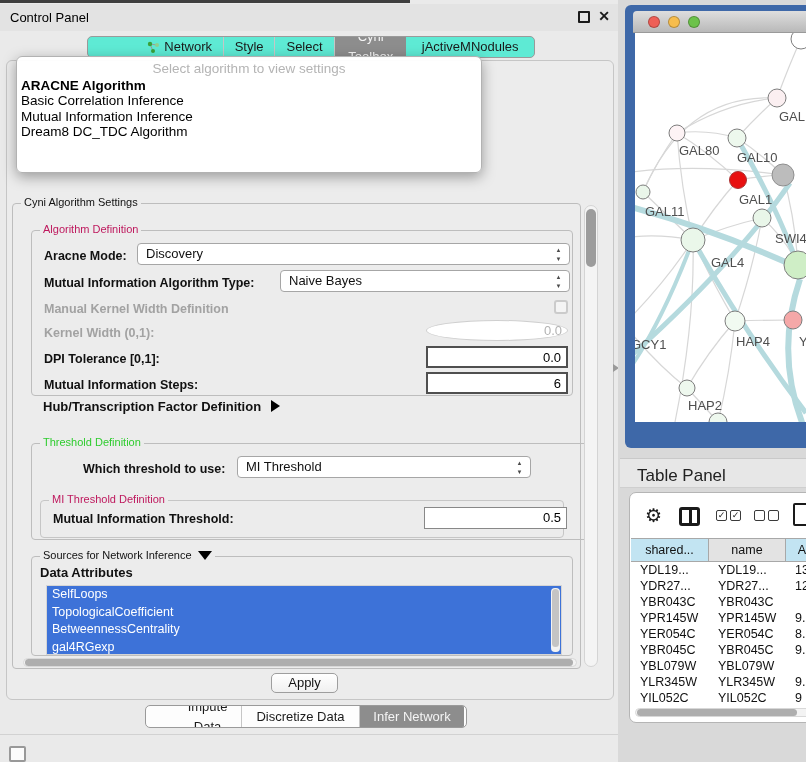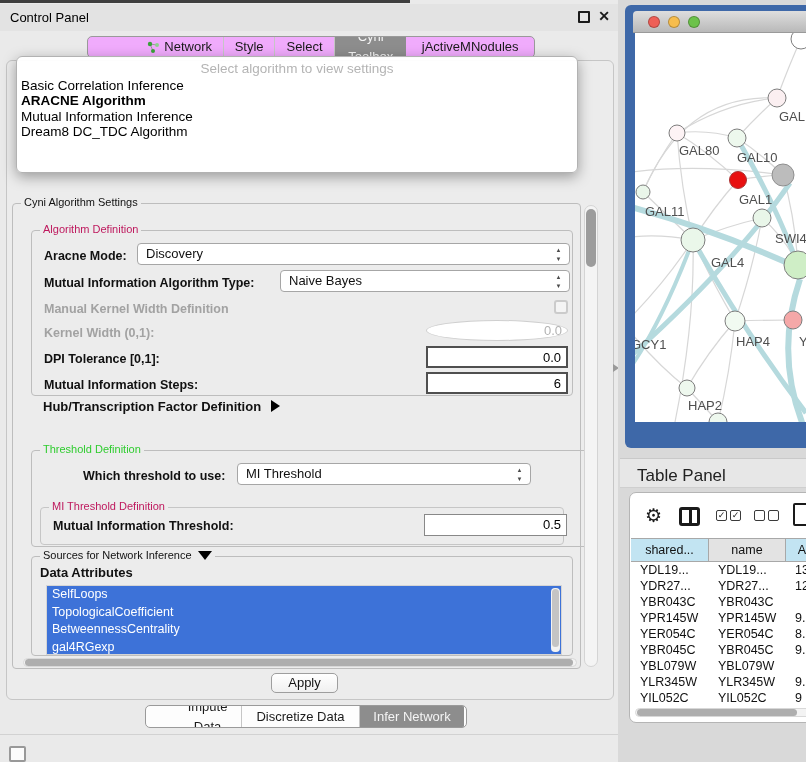--- a/index.html
+++ b/index.html
@@ -9,33 +9,33 @@
   .abs { position:absolute; }
   .bold { font-weight:bold; }
 
   
   .top-dark-strip { left:0; top:0; width:410px; height:3px; background:#3f3f3f; }
   .cp-header { left:0; top:4px; width:618px; height:27px; background:#e3e3e3; }
   .cp-title { left:10px; top:6px; font-size:13px; color:#000; }
   .float-icon { right:28px; top:7px; width:12px; height:12px; border:2px solid #1a1a1a; border-radius:1px; }
   .close-icon { right:8px; top:4px; font-size:14px; font-weight:bold; color:#1a1a1a; }
 
-  .tabbar { left:87px; top:36px; width:448px; height:22px; background:#f0abfc;
+  .tabbar { left:87px; top:36px; width:448px; height:22px; background:#5eead4;
             border:1px solid #9a9a9a; border-radius:5px; display:flex; overflow:hidden;padding-left:48px; }
   .tab { height:100%; line-height:20px; text-align:center; font-size:13px; color:#1a1a1a;
          border-right:1px solid #c6c6c6; display:flex; align-items:center; justify-content:center; gap:4px; }
   .tab:last-child { border-right:none; }
   .tab.selected { background:#8d8d8d; color:#f4f4f4; border-right:none; }
 
   .outer-panel { left:6px; top:60px; width:608px; height:640px; background:#ececec;
                  border:1px solid #c6c6c6; border-radius:6px; }
   .cp-bottom-line { left:0; top:734px; width:618px; height:1px; background:#d2d2d2; }
 
   
-  .popup { left:16px; top:56px; width:562px; height:117px; background:rgba(255,255,255,0.97);
+  .popup { left:16px; top:56px; width:466px; height:117px; background:rgba(255,255,255,0.97);
            border:1px solid #b2b2b2; border-radius:6px; box-shadow:0 4px 14px rgba(0,0,0,0.35); z-index:30; }
   .popup-placeholder { left:0; top:4px; width:100%; text-align:center; font-size:13.5px; color:#b4b4b4; }
   .popup-items { left:2px; top:21px; width:556px; }
   .popup-item { font-size:13.5px; line-height:15.4px; color:#000; padding-left:2px; white-space:nowrap; }
 
   
   .group { position:absolute; border:1px solid #bdbdbd; border-radius:4px; }
   .legend { position:absolute; top:-8px; left:8px; background:#ececec; padding:0 3px;
             font-size:11px; white-space:nowrap; }
   .legend.blue { color:#be185d; }
@@ -151,22 +151,22 @@
       <span>jActiveMNodules</span>
     </div>
   </div>
 
 <div class="abs outer-panel"></div>
 <div class="abs cp-bottom-line"></div>
 
 <div class="abs popup">
   <div class="abs popup-placeholder">Select algorithm to view settings</div>
   <div class="abs popup-items" id="popup-items">
+      <div class="popup-item bold">ARACNE Algorithm</div>
       <div class="popup-item">Basic Correlation Inference</div>
-      <div class="popup-item bold">ARACNE Algorithm</div>
       <div class="popup-item">Mutual Information Inference</div>
       <div class="popup-item">Dream8 DC_TDC Algorithm</div>
     </div>
 </div>
 
 <div class="group" style="left:12px; top:203px; width:569px; height:466px;">
   <span class="legend">Cyni Algorithm Settings</span>
 
   <div class="group" style="left:18px; top:26px; width:542px; height:166px;">
     <span class="legend blue">Algorithm Definition</span>
@@ -199,21 +199,21 @@
     <div class="tinput strong" style="left:394px; top:115px; width:142px; height:22px;">0.0</div>
 
     <span class="flabel" style="left:12px; top:147px;">Mutual Information Steps:</span>
     <div class="tinput strong" style="left:394px; top:141px; width:142px; height:22px;">6</div>
   </div>
 
   <div class="abs" style="left:30px; top:195px; font-size:13px; font-weight:bold;">
     <span>Hub/Transcription Factor Definition</span><span class="tri-right"></span>
   </div>
 
-  <div class="group" style="left:18px; top:246px; width:564px; height:97px;">
+  <div class="group" style="left:18px; top:239px; width:564px; height:97px;">
     <span class="legend green">Threshold Definition</span>
 
     <span class="flabel" style="left:51px; top:18px;">Which threshold to use:</span>
     <div class="combo" style="left:205px; top:12px; width:294px; height:22px;">
       <span>MI Threshold</span>
       <span class="steppers">
           <span>▲</span>
           <span>▼</span>
         </span>
     </div>

